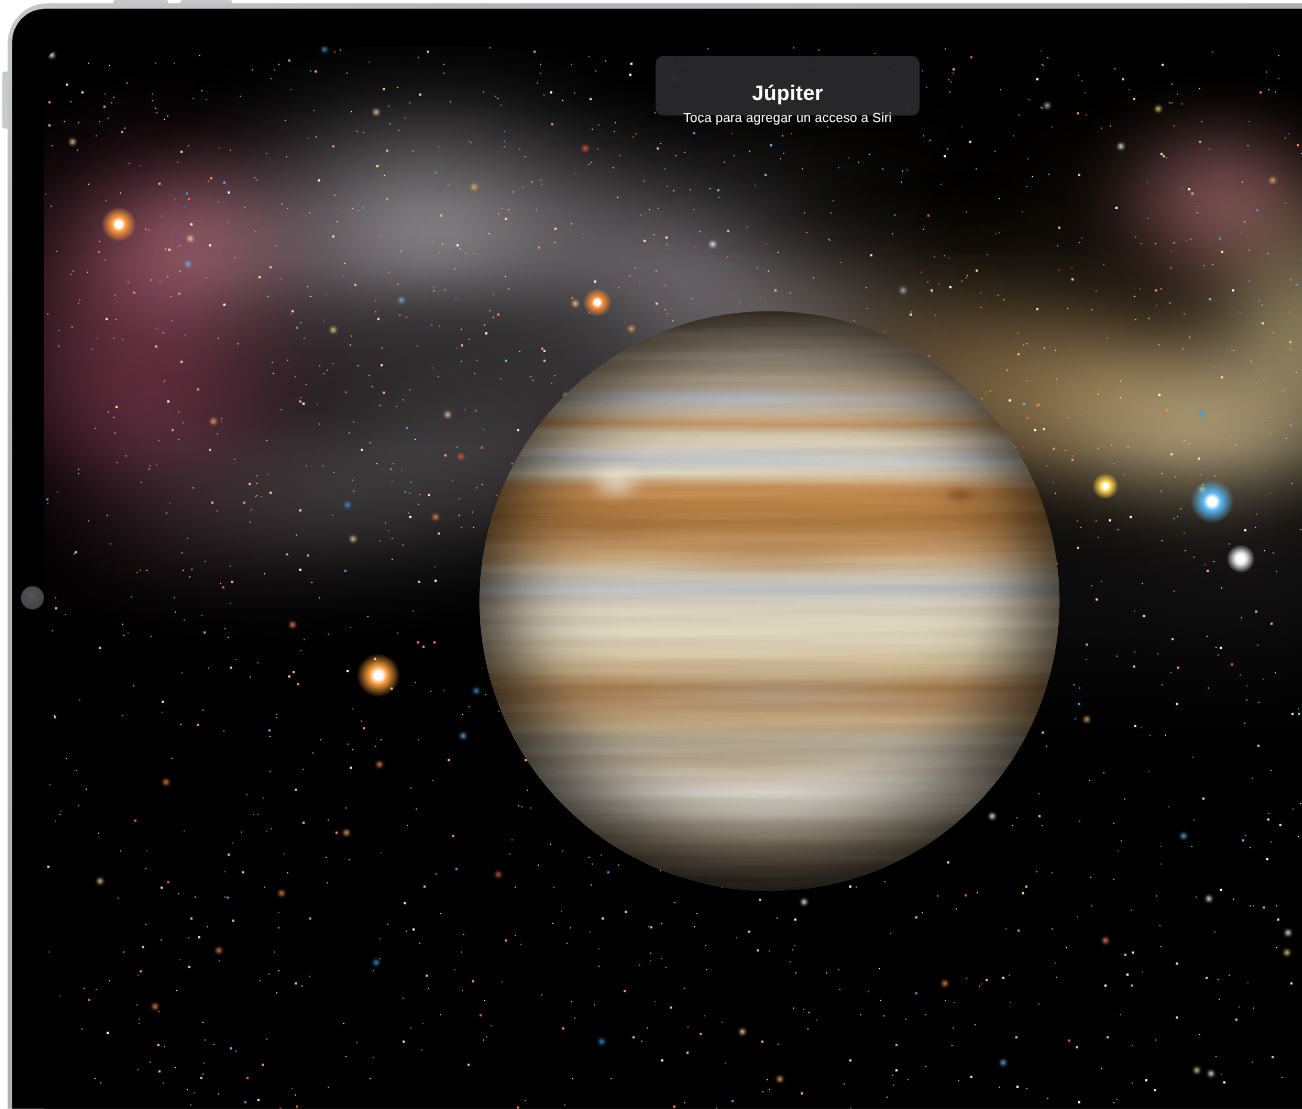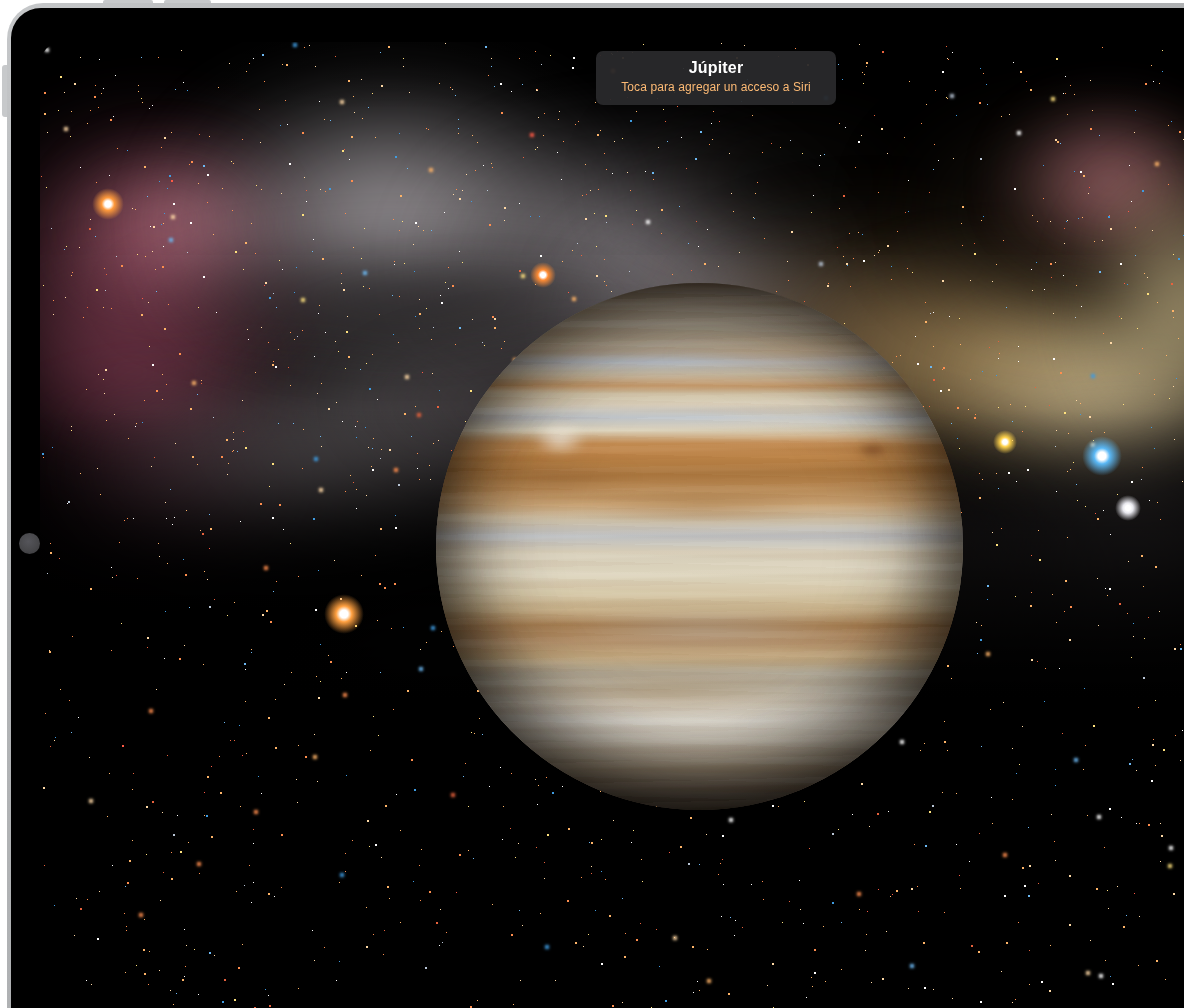--- a/index.html
+++ b/index.html
@@ -46,21 +46,21 @@
            rgba(96,64,32,.055) 8px 14px, rgba(255,255,255,0) 14px 21px),
         repeating-linear-gradient(181.5deg, rgba(120,82,44,.05) 0 9px,
            rgba(255,255,255,.04) 12px 18px);}
   .planet-shade{position:absolute;inset:0;border-radius:50%;
       background:radial-gradient(circle at 48% 40%, rgba(0,0,0,0) 52%,
                  rgba(0,0,0,.16) 72%, rgba(0,0,0,.42) 88%, rgba(0,0,0,.74) 99%);}
 
   
   .banner{position:absolute;left:556px;top:9px;width:240px;height:54px;
           border-radius:7px;text-align:center;cursor:pointer;}
-  .banner-title{margin-top:8px;font-size:16px;font-weight:700;letter-spacing:.2px;}
+  .banner-title{margin-top:24px;font-size:19px;font-weight:700;letter-spacing:.2px;}
   .banner-subtitle{margin-top:3px;font-size:12px;font-weight:400;letter-spacing:.1px;}
 </style>
 </head>
 <body>
 
 <div class="stage">
   <div class="top-button top-button-1"></div>
   <div class="top-button top-button-2"></div>
   <div class="side-button"></div>
 
@@ -120,17 +120,17 @@
             <div class="feature" style="left: 60px; top: 390px; width: 340px; height: 36px; background: radial-gradient(rgb(150, 112, 63) 0%, rgba(150, 112, 63, 0) 72%); filter: blur(10px); opacity: 0.45;"></div>
             <div class="feature" style="left: 230px; top: 60px; width: 240px; height: 26px; background: radial-gradient(rgb(193, 154, 106) 0%, rgba(193, 154, 106, 0) 72%); filter: blur(9px); opacity: 0.5;"></div>
             <div class="feature" style="left: 300px; top: 430px; width: 280px; height: 30px; background: radial-gradient(rgb(164, 154, 136) 0%, rgba(164, 154, 136, 0) 72%); filter: blur(10px); opacity: 0.4;"></div>
           </div>
         <div class="planet-texture"></div>
         <div class="planet-shade"></div>
       </div>
 
       <div class="banner" id="banner" style="background: rgba(41, 41, 43, 0.95);">
         <div class="banner-title" id="banner-title" style="color: rgb(255, 255, 255);">Júpiter</div>
-        <div class="banner-subtitle" id="banner-subtitle" style="color: #fdba74;">Toca para agregar un acceso a Siri</div>
+        <div class="banner-subtitle" id="banner-subtitle" style="color: #ffffff;">Toca para agregar un acceso a Siri</div>
       </div>
     </div>
   </div>
 </div>
 
 </body></html>

